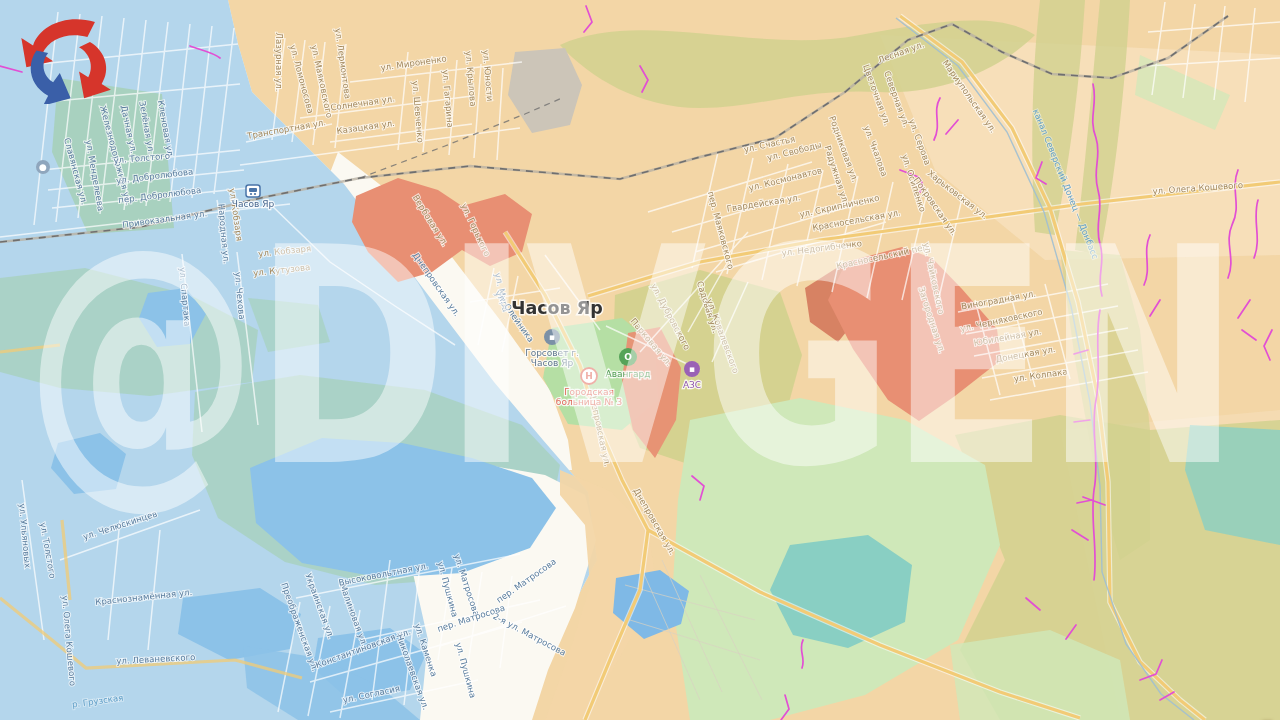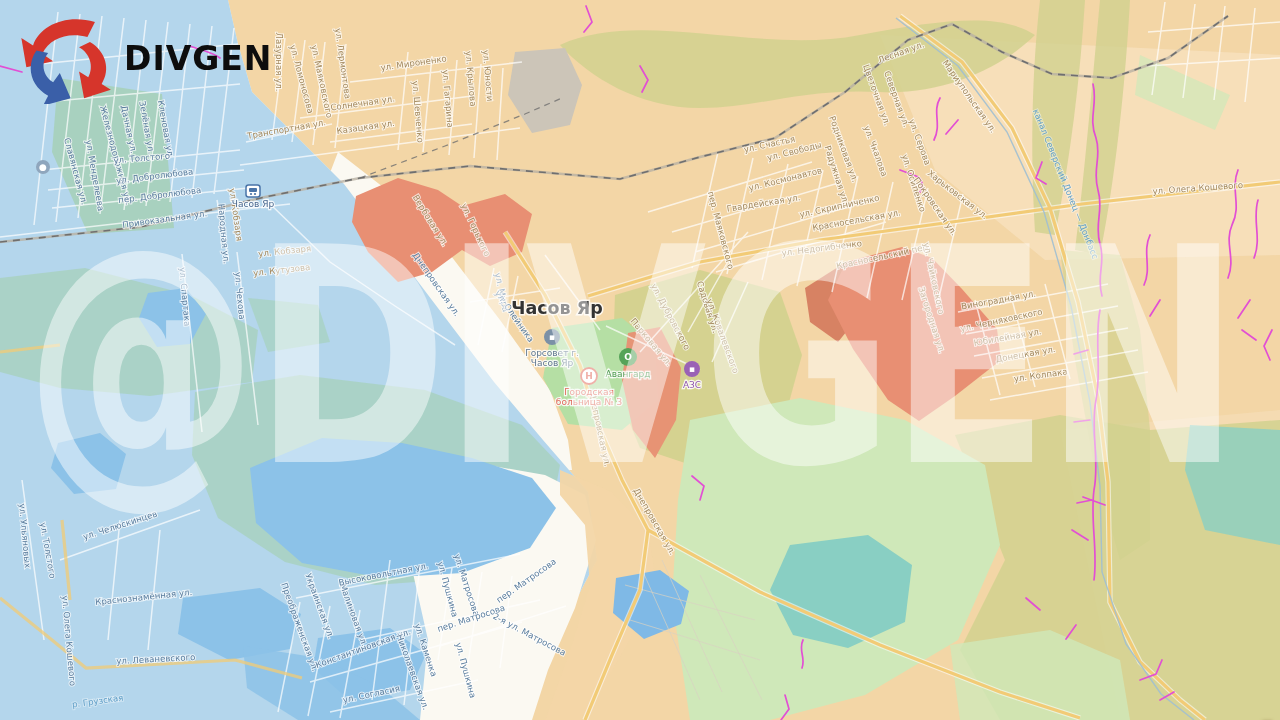--- a/index.html
+++ b/index.html
@@ -282,18 +282,17 @@
 
   <text class="wmark" transform="translate(630,462) scale(0.78,1)" text-anchor="middle" font-size="300" letter-spacing="-6">@DIVGEN</text>
 </svg>
 
 <div class="logo">
   <svg width="100" height="92" viewBox="0 0 118 110">
     <path d="M96,12 C62,2 30,16 22,40 L8,31 L14,66 L46,59 L33,50 C42,31 64,24 87,30 Z" fill="#d6352b"></path>
     <path d="M90,36 C109,47 115,69 104,86 L115,93 L83,103 L77,71 L88,78 C95,65 90,49 77,42 Z" fill="#d6352b"></path>
     <path d="M26,46 C13,65 19,89 40,100 L34,112 L67,103 L54,73 L46,84 C33,76 31,60 40,49 Z" fill="#3a5fa8"></path>
   </svg>
-  <span class="wordmark">DIVGEN</span>
 </div>
 
 <div class="channel">Канал DIVGEN | @divgen</div>
 
 </div>
 
 </body></html>

